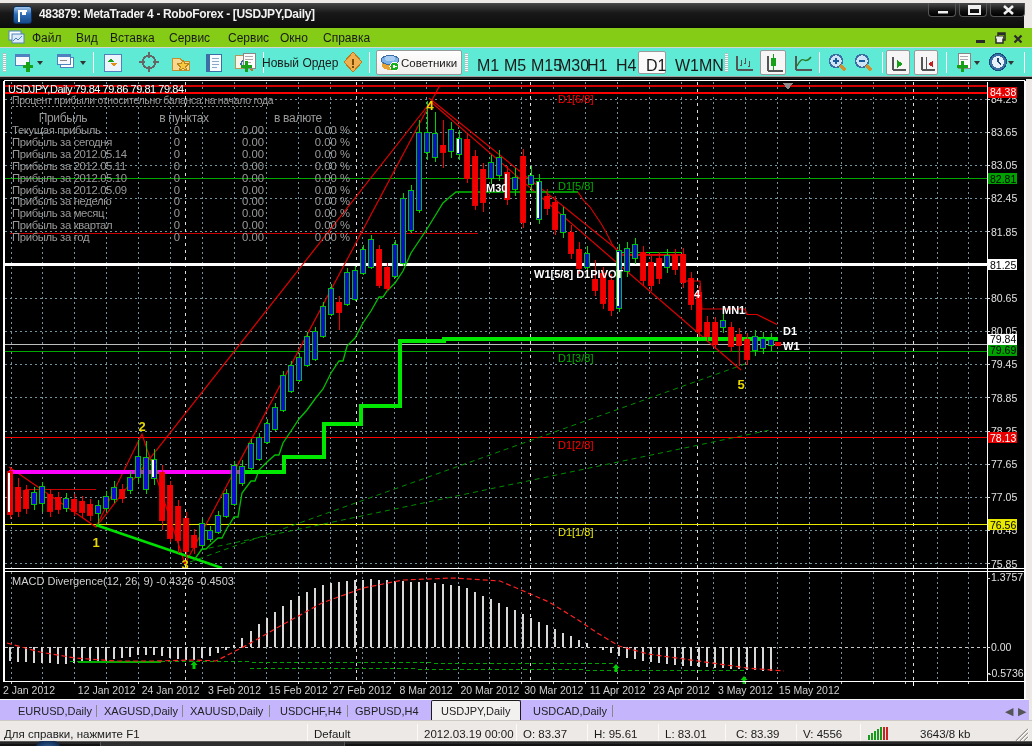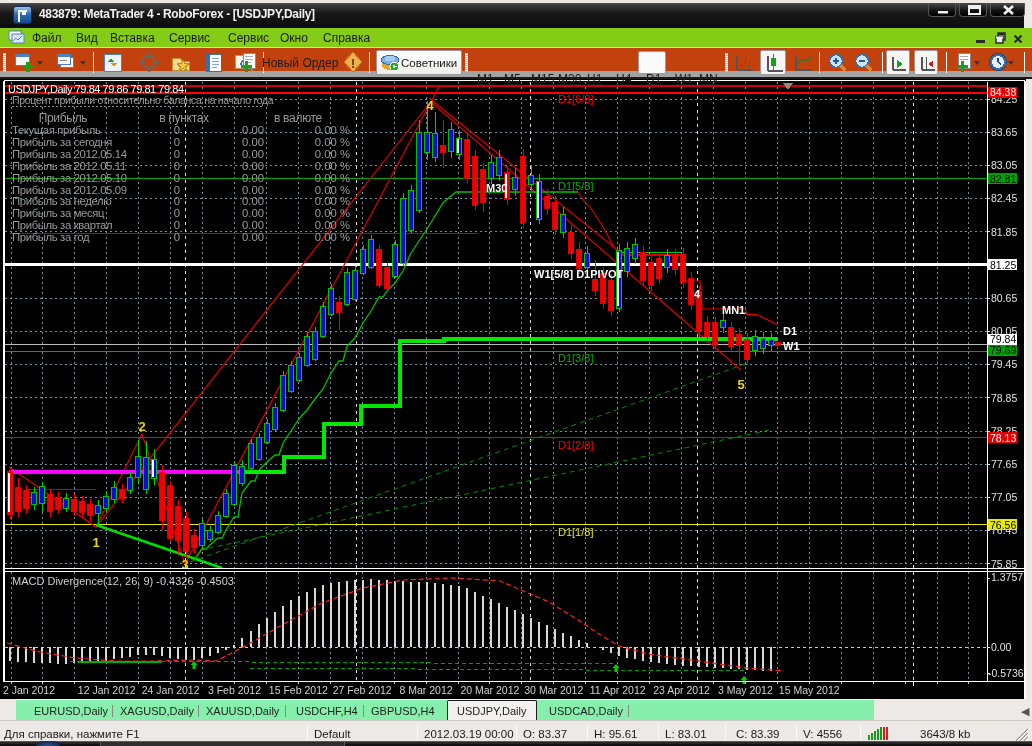--- a/index.html
+++ b/index.html
@@ -9,27 +9,27 @@
 .mt4logo { position:absolute; left:13px; top:6px; width:19px; height:18px; border-radius:3px;
   background:linear-gradient(#9fc4ea,#2f6cb5 45%,#164a8a); border:1px solid #0d2f5e; }
 .mt4logo:before { content:""; position:absolute; left:4px; top:3px; width:7px; height:10px; border:2px solid #fff; border-right:none; border-bottom:none; }
 .mt4logo:after { content:""; position:absolute; left:8px; top:5px; width:4px; height:3px; background:#fff; }
 #title-text { position:absolute; left:39px; top:7px; color:#f2f2f2; font-size:12px; font-weight:bold; letter-spacing:-0.35px; }
 .winbtns { position:absolute; right:80px; top:3px; width:100px; height:15px; }
 .wbtn { position:absolute; top:0; height:14px; background:linear-gradient(#4a4a4a,#111 60%,#000); border:1px solid #555; border-top:none; color:#eee; text-align:center; font-size:10px; line-height:13px; font-weight:bold; }
 #chartwrap { position:absolute; left:0; top:79px; width:1032px; height:620px; background:#000; }
 #menubar { position:absolute; left:0; top:28px; width:1032px; height:20px; background:#84cc16; border-bottom:1px solid #d8d5d0; }
 .menuitem { position:absolute; top:3px; color:#1a1a1a; font-size:12px; }
-#toolbar { position:absolute; left:0; top:48px; width:1032px; height:29px; background:#c2410c; border-bottom:6px solid #a3a3a3; }
+#toolbar { position:absolute; left:0; top:48px; width:1032px; height:29px; background:#5eead4; border-bottom:1px solid #a3a3a3; }
 #toolbar2 { position:absolute; left:0; top:77px; width:1032px; height:2px; background:#1a1a1a; }
 .tbtxt { position:absolute; top:8px; color:#1a1a1a; font-size:12px; }
-.tf { position:absolute; top:24px; color:#1a1a1a; font-size:12px;text-decoration:underline; }
+.tf { position:absolute; top:9px; color:#1a1a1a; font-size:16px; }
 .sep { position:absolute; top:4px; width:1px; height:21px; background:#c0c0c0; border-right:1px solid #fff; }
 .grip { position:absolute; top:5px; width:3px; height:19px; background:repeating-linear-gradient(#bbb 0 1px,#fff 1px 2px); }
-#tabbar { position:absolute; left:16px; top:699px; width:858px; height:21px; background:#86efac; border-top:1px solid #f8f8f8; }
+#tabbar { position:absolute; left:0; top:699px; width:1029px; height:21px; background:#c4b5fd; border-top:1px solid #f8f8f8; }
 .tab { position:absolute; top:5px; color:#222; font-size:11px; }
 .tabsep { position:absolute; top:5px; width:1px; height:12px; background:#888; }
 #activetab { position:absolute; left:431px; top:0px; width:90px; height:21px; background:#f3f1f0; border:1.5px solid #1c1c1c; border-bottom:none; border-radius:2px 2px 0 0; }
 #statusbar { position:absolute; left:0; top:720px; width:1032px; height:26px; background:#ece9e6; border-top:1px solid #cfc9c4; }
 .stxt { position:absolute; top:7px; color:#1a1a1a; font-size:11.5px;text-align:center; }
 .ssep { position:absolute; top:3px; width:1px; height:17px; background:#b8b2ac; border-right:1px solid #fbfaf9; }
 </style></head>
 <body>
 <div id="chartwrap"></div>
 <svg width="1032" height="620" viewBox="0 79 1032 620" style="position:absolute;left:0;top:79px" shape-rendering="crispEdges" font-family="Liberation Sans, sans-serif">

